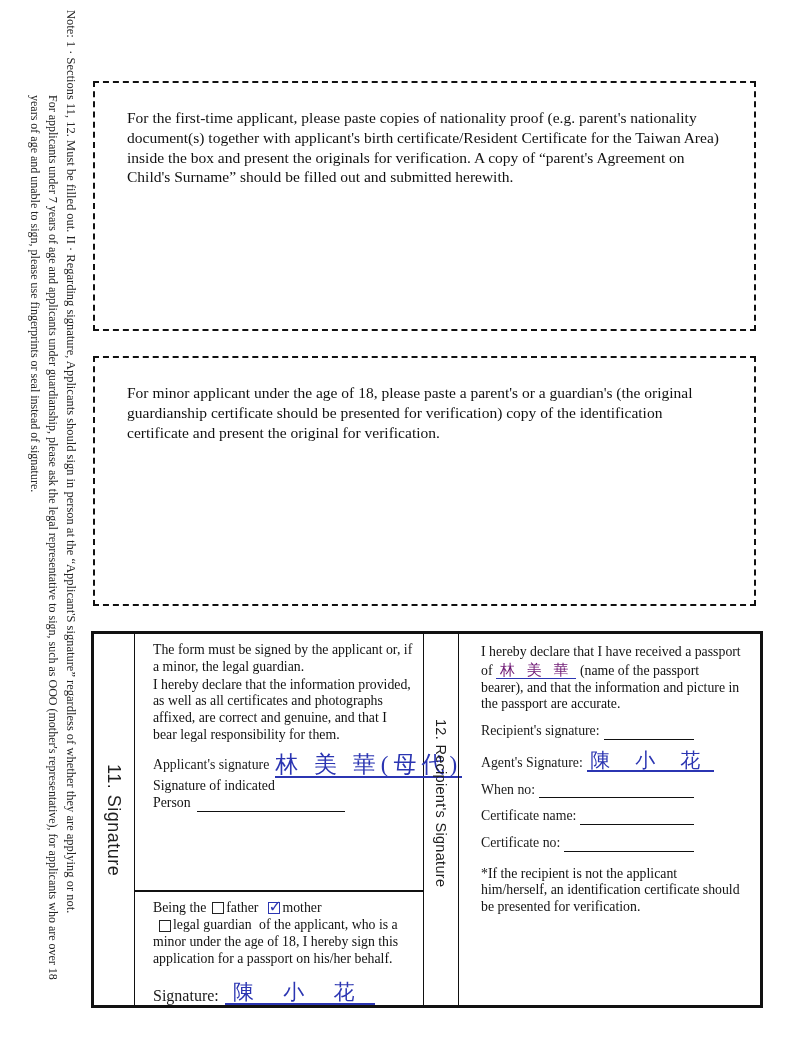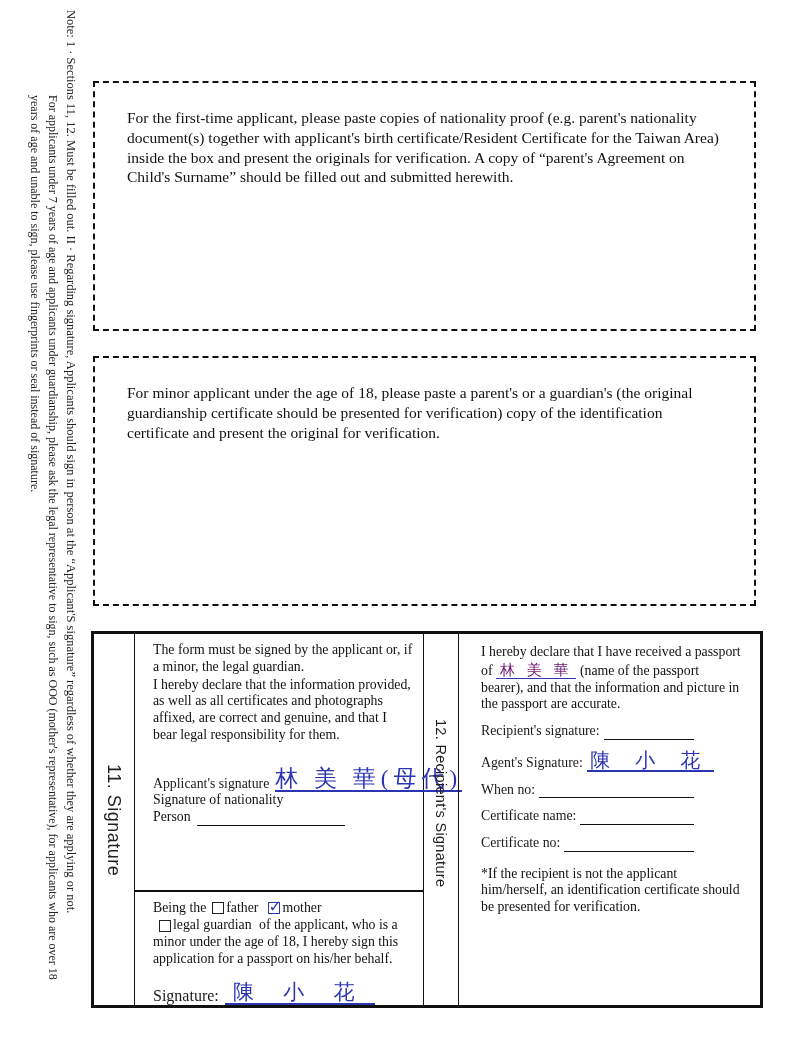--- a/index.html
+++ b/index.html
@@ -48,21 +48,21 @@
 
   .sec{padding:8px 10px 0 18px; box-sizing:border-box;}
   .sec-a{height:290px;}
   .sec-b{flex:1; border-top:2px solid #111;}
   .c2 p, .c4 p{margin:0; font-size:13.8px; line-height:1.22; color:#111;}
   .c2 p.gap{margin-top:1px;}
   .mt8{margin-top:8px;} .mt12{margin-top:12px;}
 
   
   .hand{color:#2b35b2;}
-  .sigrow{display:flex; align-items:flex-end; margin-top:23px;}
+  .sigrow{display:flex; align-items:center; margin-top:9px;}
   .sigrow .slabel{font-size:13.8px; white-space:nowrap;}
   .sigline{
     flex:1; margin-left:6px; border-bottom:2px solid #2b35b2;
     text-align:center; line-height:1;
   }
   .sigline .hand{font-size:23px; letter-spacing:5px; white-space:nowrap;}
   .auth{margin-top:10px;}
   .blank-line{display:inline-block; border-bottom:1.5px solid #111; height:12px; vertical-align:bottom;}
   .auth .blank-line{width:148px; margin-left:6px;}
 
@@ -125,21 +125,21 @@
 
     <div class="cell c2">
       <div class="sec sec-a">
         <p>The form must be signed by the applicant or, if a minor, the legal guardian.</p>
         <p class="gap">I hereby declare that the information provided, as well as all certificates and photographs affixed, are correct and genuine, and that I bear legal responsibility for them.</p>
         <div class="sigrow">
           <span class="slabel">Applicant's signature</span>
           <span class="sigline"><span class="hand">林 美 華(母代)</span></span>
         </div>
         <p class="auth">
-          <span>Signature of nationality</span><br>
+          <span>Signature of indicated</span><br>
           <span>Person</span><span class="blank-line"></span>
         </p>
       </div>
       <div class="sec sec-b">
         <p class="guardian-p">
           <span>Being the</span><span class="cb-item">
               <span class="cb"></span>
               <span class="cb-label">father</span>
             </span><span class="cb-item">
               <span class="cb checked"></span>

